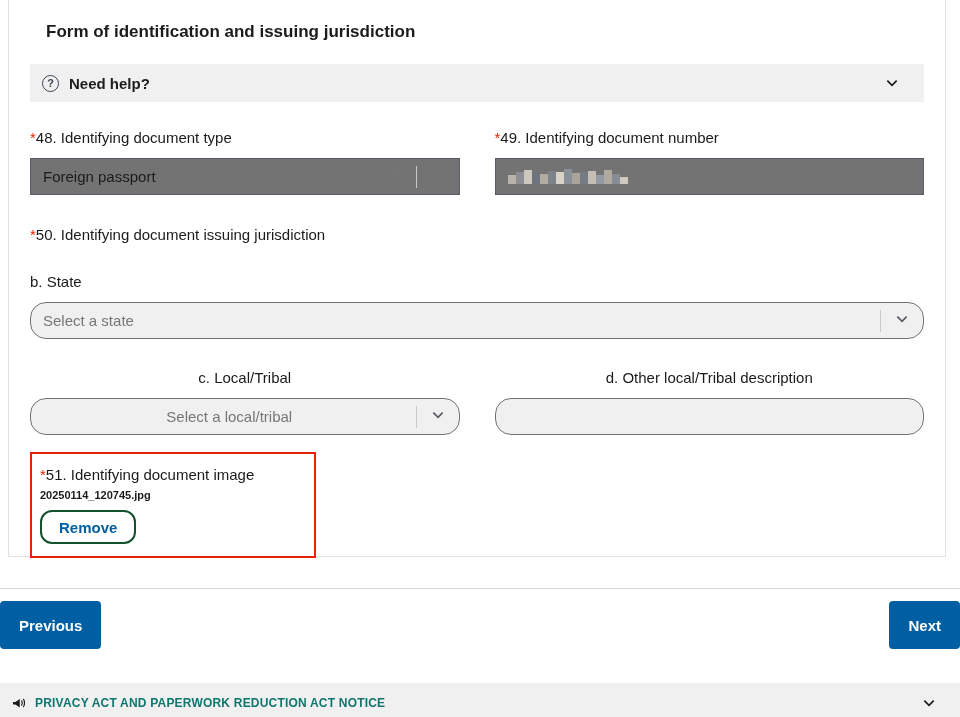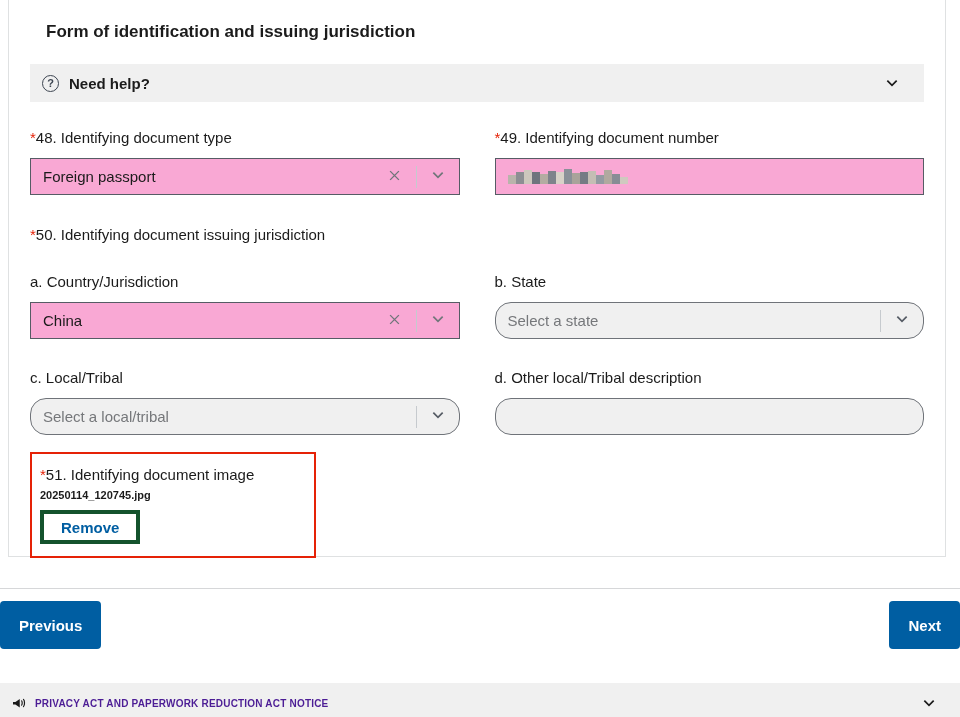--- a/index.html
+++ b/index.html
@@ -34,29 +34,29 @@
     font-size: 11px; font-weight: 700; color: #3d4551; flex: none;
   }
   .help-label { margin-left: 10px; font-weight: 700; font-size: 15px; }
   .bar-chevron { margin-left: auto; color: #1b1b1b; display: flex; }
 
   
   .form-row { display: flex; gap: 35px; }
   .form-row .field { flex: 1; min-width: 0; }
   .row-1 { margin-top: 26px; }
   .row-2 { margin-top: 28px; }
-  .row-3 { margin-top: 29px; }
+  .row-3 { margin-top: 29px; text-align: center; }
   .field-label { display: block; line-height: 19px; font-size: 15px; color: #1b1b1b; }
   .req { color: #e52207; }
   .group-label { margin-top: 30px; }
 
   
   .control {
     margin-top: 11px; height: 37px; width: 100%;
-    border: 1px solid #565c65; background: #f9a8d4;
+    border: 1px solid #565c65; background: #737373;
     display: flex; align-items: center;
   }
   .control .value { padding-left: 12px; font-size: 15px; color: #1b1b1b; flex: 1; min-width: 0; }
   .control.disabled { background: #f0f0f0; border-color: #6f7379; border-radius: 16px; }
   .control.disabled .value { color: #75777a; }
   .combo-btn {
     width: 42px; height: 100%; flex: none;
     display: flex; align-items: center; justify-content: center;
     background: transparent; border: none; padding: 0; cursor: pointer;
     color: #71767a;
@@ -84,21 +84,21 @@
   .redacted i:nth-child(15) { background: #cfc9bf; height: 7px; }
 
   
   .upload-box {
     margin-top: 17px; width: 286px; height: 106px;
     border: 2px solid #e52207; padding: 11px 10px 10px 8px;
   }
   .filename { margin-top: 5px; font-weight: 700; font-size: 11px; }
   .remove-btn {
     margin-top: 9px; height: 34px; padding: 0 17px;
-    background: #fff; border: 4px solid #14532d; border-radius: 0;
+    background: #fff; border: 2px solid #14532d; border-radius: 12px;
     color: #005ea2; font-weight: 700; font-size: 15px;
     font-family: "Liberation Sans", sans-serif; cursor: pointer;
   }
 
   
   .nav-divider { margin-top: 31px; border: none; border-top: 1px solid #d6d7d9; }
   .nav-row { margin-top: 12px; display: flex; justify-content: space-between; align-items: center; }
   .nav-btn {
     height: 48px; padding: 0 19px;
     background: #005ea2; border: none; border-radius: 4px;
@@ -106,22 +106,22 @@
     font-family: "Liberation Sans", sans-serif; cursor: pointer;
   }
 
   
   .footer-bar {
     margin-top: 34px; height: 40px; background: #f0f0f0;
     display: flex; align-items: center; padding: 0 23px 0 10px;
     cursor: pointer;
   }
   .footer-label {
-    margin-left: 7px; font-weight: 700; font-size: 10px; letter-spacing: 0.2px;
-    color: #4c1d95; white-space: nowrap;
+    margin-left: 7px; font-weight: 700; font-size: 12px; letter-spacing: 0.2px;
+    color: #0f766e; white-space: nowrap;
   }
 </style>
 </head>
 <body>
 
 <div class="card">
   <h1 class="page-title">Form of identification and issuing jurisdiction</h1>
 
   <div class="help-bar">
     <span class="qmark">?</span>
@@ -171,37 +171,20 @@
             <i></i>
             <i></i>
           </span>
       </div>
     </div>
   </div>
 
   <span class="field-label group-label"><span class="req">*</span><span>50. Identifying document issuing jurisdiction</span></span>
 
   <div class="form-row row-2">
-    <div class="field">
-      <span class="field-label">a. Country/Jurisdiction</span>
-      <div class="control">
-        <span class="value">China</span>
-        <button class="combo-btn">
-          <span><svg width="15" height="15" viewBox="0 0 24 24">
-                <path d="M5 5l14 14M19 5L5 19" fill="none" stroke="currentColor" stroke-width="2.2"></path>
-              </svg></span>
-        </button>
-        <span class="combo-sep"></span>
-        <button class="combo-btn">
-          <span><svg width="16" height="16" viewBox="0 0 24 24">
-                <path d="M5 8.5l7 7 7-7" fill="none" stroke="currentColor" stroke-width="2.6"></path>
-              </svg></span>
-        </button>
-      </div>
-    </div>
     <div class="field">
       <span class="field-label">b. State</span>
       <div class="control disabled">
         <span class="value">Select a state</span>
         <span class="combo-sep"></span>
         <button class="combo-btn">
           <span><svg width="16" height="16" viewBox="0 0 24 24">
                 <path d="M5 8.5l7 7 7-7" fill="none" stroke="currentColor" stroke-width="2.6"></path>
               </svg></span>
         </button>

